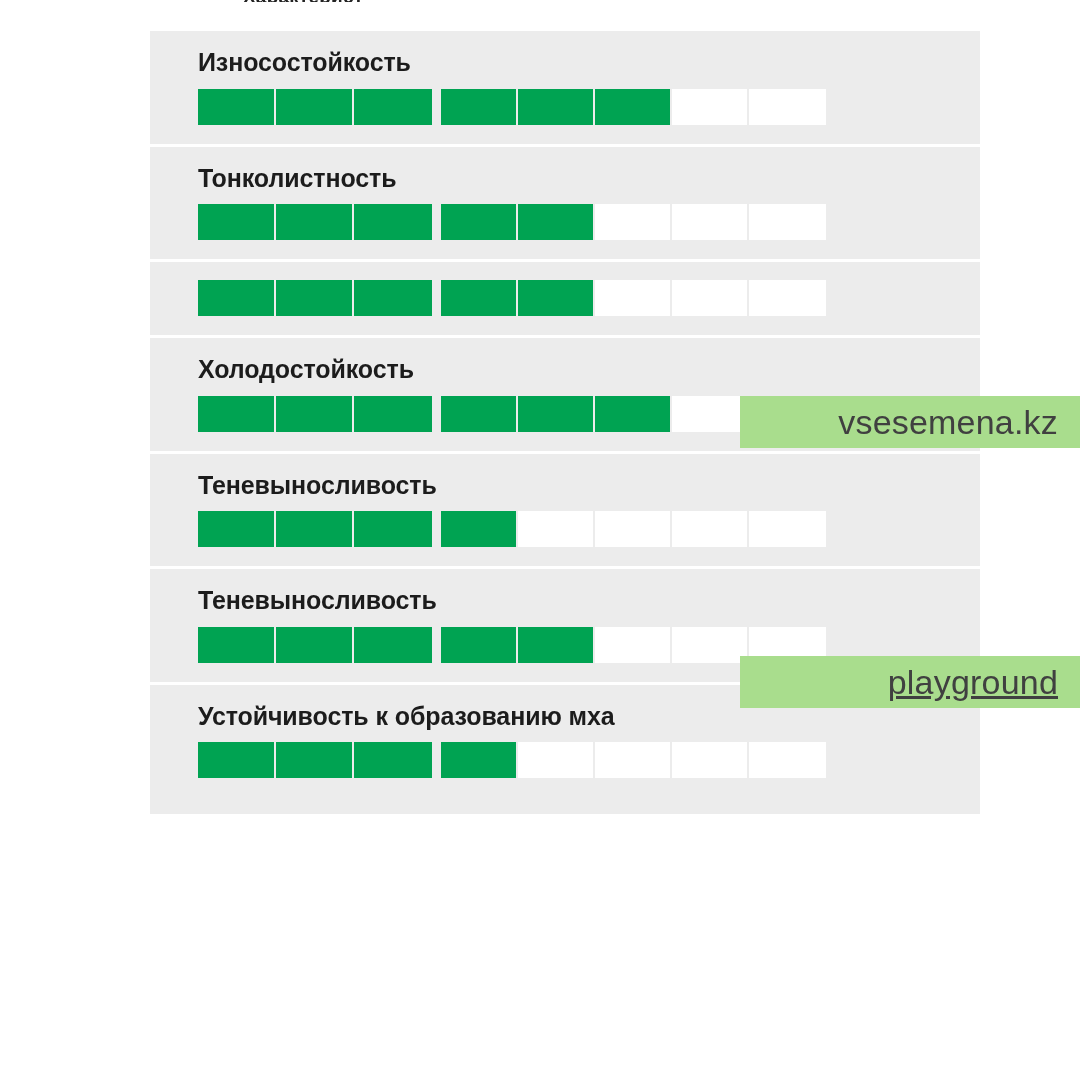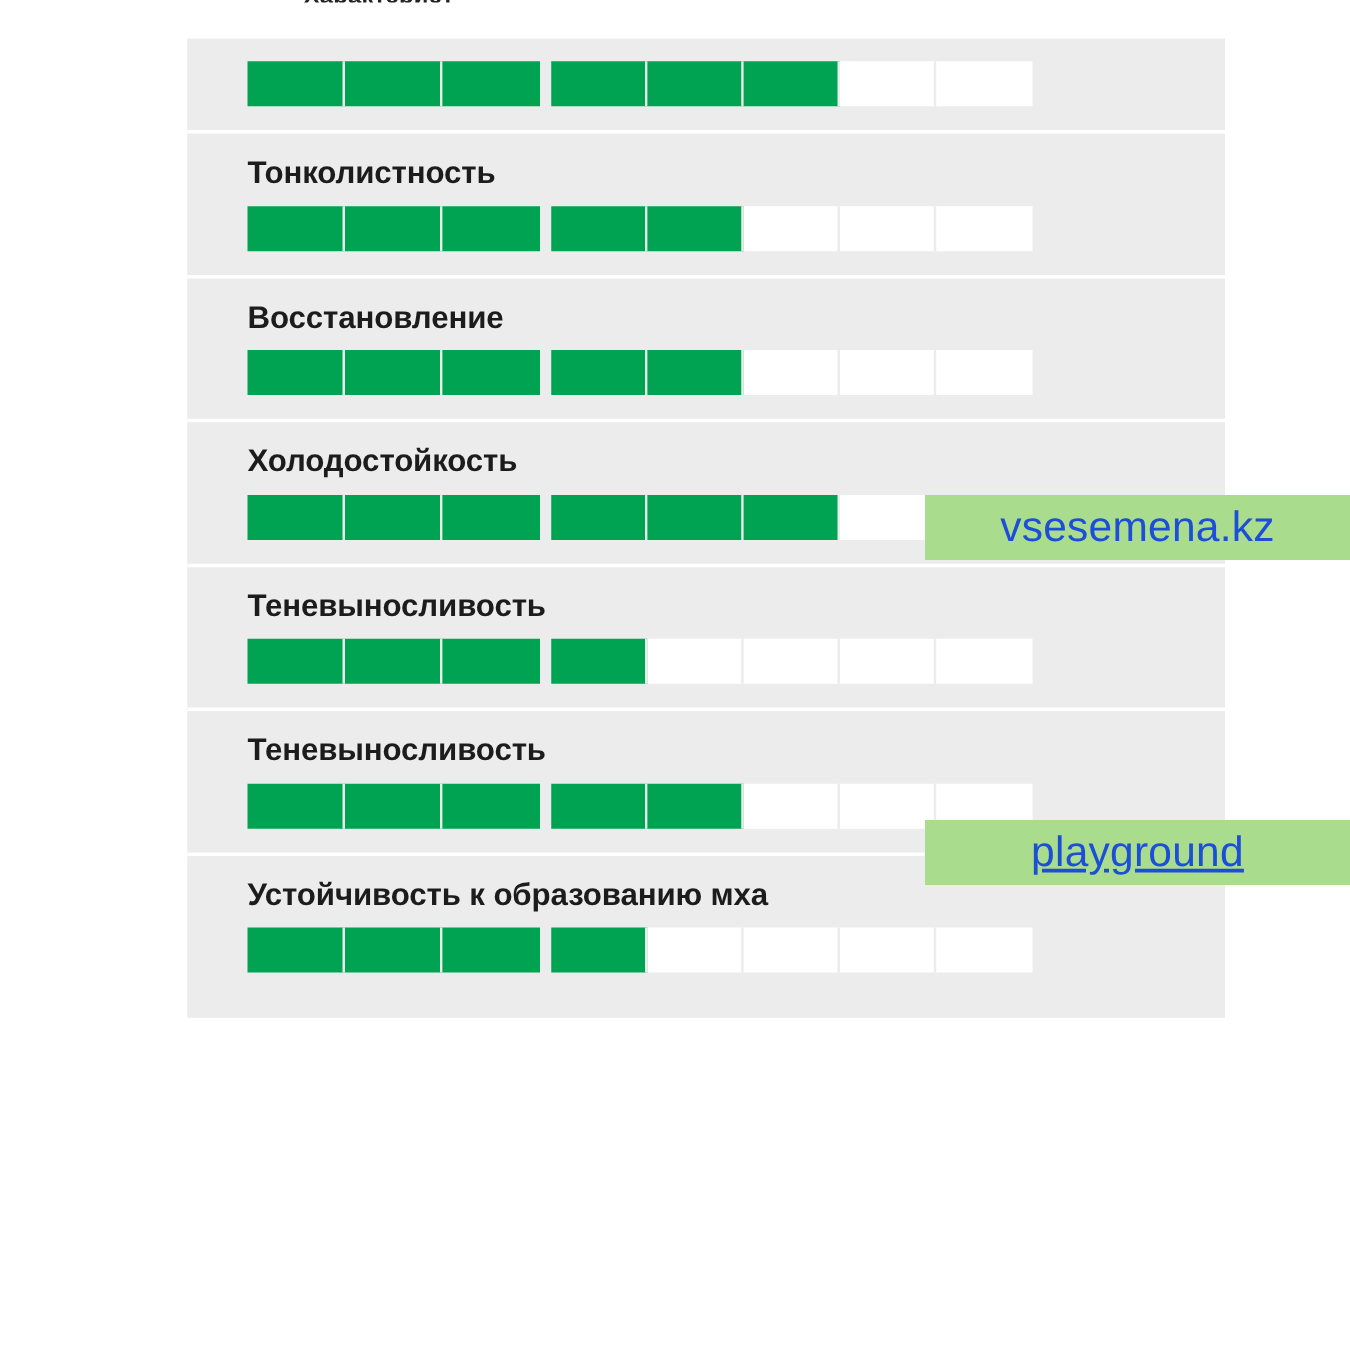--- a/index.html
+++ b/index.html
@@ -89,26 +89,26 @@
   }
 
   
   .g1 .cell { width: 78px; }
   .g2 .cell { width: 77px; }
 
   
   .watermark {
     position: absolute;
     background: #a9dd8d;
-    color: #1d4ed8;
+    color: #404040;
     font-size: 34px;
     font-weight: 400;
     letter-spacing: 0.2px;
     line-height: 52px;
-    text-align: center;
+    text-align: right;
     white-space: nowrap;
     padding: 0 22px;
   }
   #wm-site {
     left: 740px;
     top: 396px;
     width: 340px;
     box-sizing: border-box;
   }
   #wm-playground {
@@ -119,20 +119,21 @@
     text-decoration: underline;
   }
 </style>
 </head>
 <body>
 
 <div id="top-fragment">Характеристики</div>
 
 <div id="ratings-panel">
     <div class="rating-row">
+      <div class="rating-label">Износостойкость</div>
       <div class="meter">
         <div class="meter-group g1">
           <div class="cell filled"></div>
           <div class="cell filled"></div>
           <div class="cell filled"></div>
         </div>
         <div class="meter-gap"></div>
         <div class="meter-group g2">
           <div class="cell filled"></div>
           <div class="cell filled"></div>
@@ -154,21 +155,20 @@
         <div class="meter-group g2">
           <div class="cell filled"></div>
           <div class="cell filled"></div>
           <div class="cell"></div>
           <div class="cell"></div>
           <div class="cell"></div>
         </div>
       </div>
     </div>
     <div class="rating-row">
-      <div class="rating-label">Восстановление</div>
       <div class="meter">
         <div class="meter-group g1">
           <div class="cell filled"></div>
           <div class="cell filled"></div>
           <div class="cell filled"></div>
         </div>
         <div class="meter-gap"></div>
         <div class="meter-group g2">
           <div class="cell filled"></div>
           <div class="cell filled"></div>

